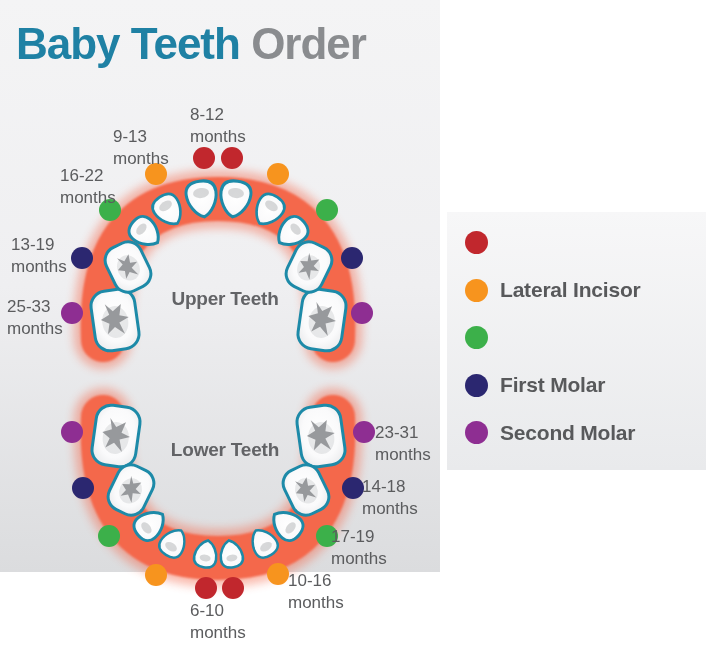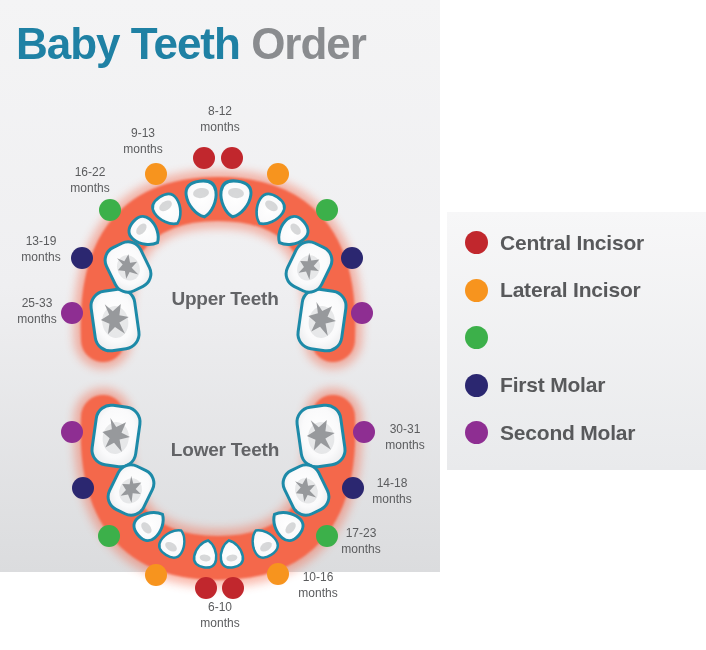--- a/index.html
+++ b/index.html
@@ -12,22 +12,22 @@
     position:absolute; left:0; top:0; width:440px; height:572px;
     background:linear-gradient(180deg,#F4F4F5 0%, #EFEFF1 50%, #DBDCDE 100%);
   }
   h1.page-title {
     position:absolute; left:16px; top:20px; margin:0;
     font-size:44px; font-weight:bold; letter-spacing:-1px; white-space:nowrap;
     line-height:1.1;
   }
   svg.arches { position:absolute; left:0; top:0; }
   .months {
-    position:absolute; width:60px; text-align:center;
-    font-size:12px; line-height:1.3; color:#5B5C5E;
+    position:absolute; width:60px; 
+    font-size:17px; line-height:1.3; color:#5B5C5E;
   }
   .dot-abs { position:absolute; width:22px; height:22px; border-radius:50%; }
   .section-title {
     position:absolute; width:160px; text-align:center;
     font-size:19px; font-weight:bold; color:#626366; letter-spacing:-0.2px;
   }
   .legend-panel {
     position:absolute; left:447px; top:212px; width:259px; height:258px;
     background:linear-gradient(180deg,#F7F7F8 0%, #E9EAEC 100%);
   }
@@ -134,34 +134,33 @@
     <div class="dot-abs" style="left: 267px; top: 563px; background-color: rgb(247, 148, 30);"></div>
     <div class="dot-abs" style="left: 195px; top: 577px; background-color: rgb(193, 39, 45);"></div>
     <div class="dot-abs" style="left: 222px; top: 577px; background-color: rgb(193, 39, 45);"></div>
 
     <div class="months" style="left:190px; top:104px;">8-12 months</div>
     <div class="months" style="left:113px; top:126px;">9-13 months</div>
     <div class="months" style="left:60px; top:165px;">16-22 months</div>
     <div class="months" style="left:11px; top:234px;">13-19 months</div>
     <div class="months" style="left:7px; top:296px;">25-33 months</div>
 
-    <div class="months" style="left:375px; top:422px;">30-31 months</div>
+    <div class="months" style="left:375px; top:422px;">23-31 months</div>
     <div class="months" style="left:362px; top:476px;">14-18 months</div>
-    <div class="months" style="left:331px; top:526px;">17-23 months</div>
+    <div class="months" style="left:331px; top:526px;">17-19 months</div>
     <div class="months" style="left:288px; top:570px;">10-16 months</div>
     <div class="months" style="left:190px; top:600px;">6-10 months</div>
 
     <div class="section-title" style="left:145px; top:288px;text-align:center;">Upper Teeth</div>
     <div class="section-title" style="left:145px; top:439px;">Lower Teeth</div>
   </div>
 
   <div class="legend-panel">
     <div class="legend-row">
       <span class="legend-dot" style="background-color: rgb(193, 39, 45);"></span>
-      <span class="legend-label">Central Incisor</span>
     </div>
     <div class="legend-row">
       <span class="legend-dot" style="background-color: rgb(247, 148, 30);"></span>
       <span class="legend-label">Lateral Incisor</span>
     </div>
     <div class="legend-row">
       <span class="legend-dot" style="background-color: rgb(60, 176, 74);"></span>
     </div>
     <div class="legend-row">
       <span class="legend-dot" style="background-color: rgb(43, 39, 112);"></span>

